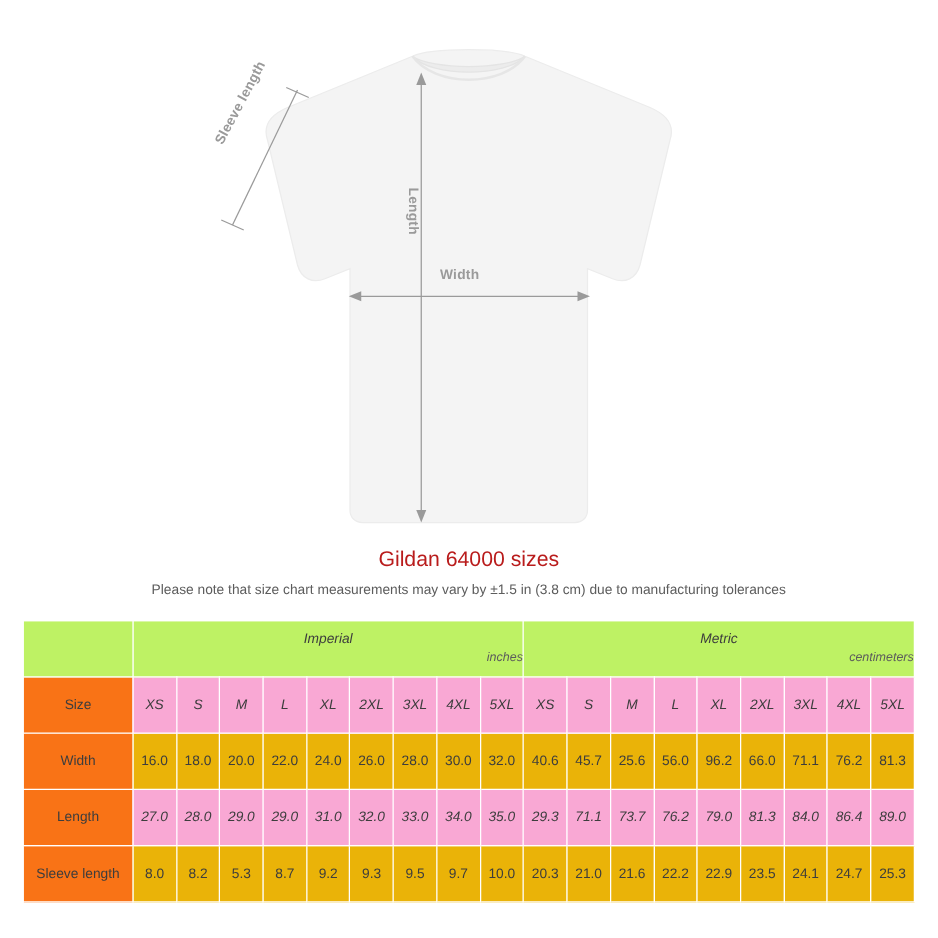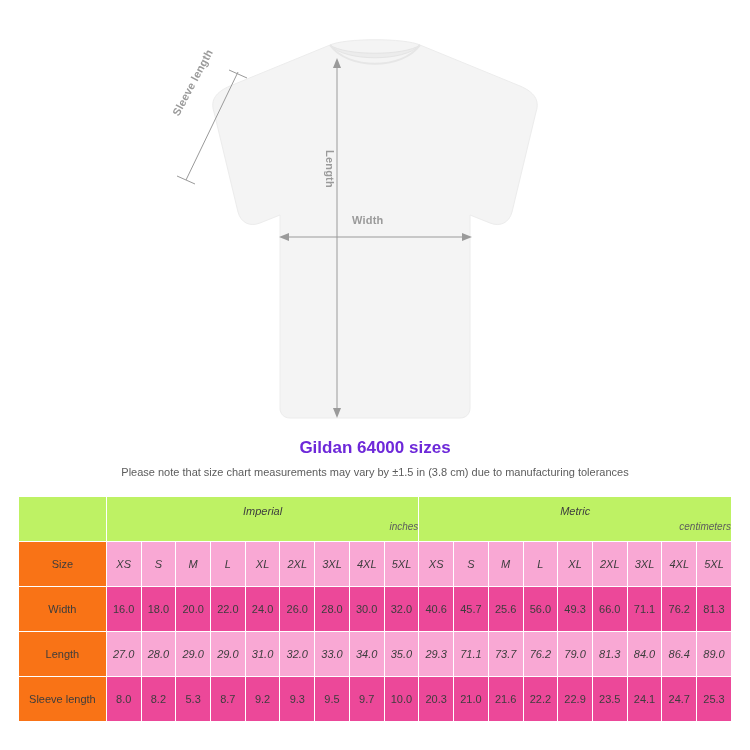--- a/index.html
+++ b/index.html
@@ -56,22 +56,22 @@
     top: 214px;
   }
 
   
   .title-block {
     text-align: center;
     margin-top: 8px;
   }
   .chart-title {
     font-size: 17px;
-    font-weight: bold;
-    color: #6d28d9;
+    font-weight: normal;
+    color: #b91c1c;
     margin: 0 0 8px 0;
   }
   .chart-note {
     font-size: 11px;
     color: #5c5c5c;
     margin: 0;
   }
 
   
   .table-wrap {
@@ -111,21 +111,21 @@
     margin-top: 3px;
     text-align: right;
   }
   .rowhead {
     background: #f97316;
     font-weight: bold;
     font-size: 11.5px;
     color: #2f2f2f;
   }
   .cell-alt {
-    background: #ec4899;
+    background: #eab308;
   }
   .cell-plain {
     background: #f9a8d4;
     font-style: italic;
   }
   .col-label { width: 86px; }
   .col-val { width: 34px; }
 </style>
 </head>
 <body>
@@ -252,21 +252,21 @@
           <td class="cell-alt">22.0</td>
           <td class="cell-alt">24.0</td>
           <td class="cell-alt">26.0</td>
           <td class="cell-alt">28.0</td>
           <td class="cell-alt">30.0</td>
           <td class="cell-alt">32.0</td>
           <td class="cell-alt">40.6</td>
           <td class="cell-alt">45.7</td>
           <td class="cell-alt">25.6</td>
           <td class="cell-alt">56.0</td>
-          <td class="cell-alt">49.3</td>
+          <td class="cell-alt">96.2</td>
           <td class="cell-alt">66.0</td>
           <td class="cell-alt">71.1</td>
           <td class="cell-alt">76.2</td>
           <td class="cell-alt">81.3</td>
         </tr>
 
         <tr>
           <td class="rowhead">Length</td>
           <td class="cell-plain">27.0</td>
           <td class="cell-plain">28.0</td>

